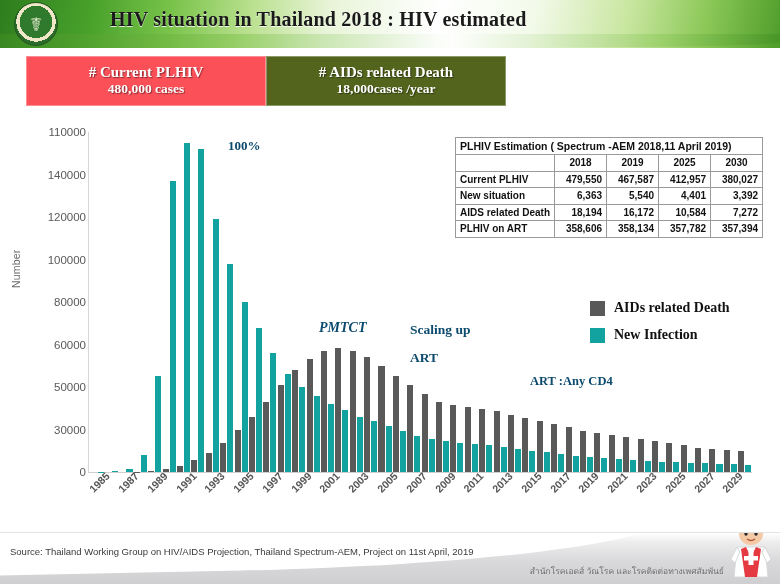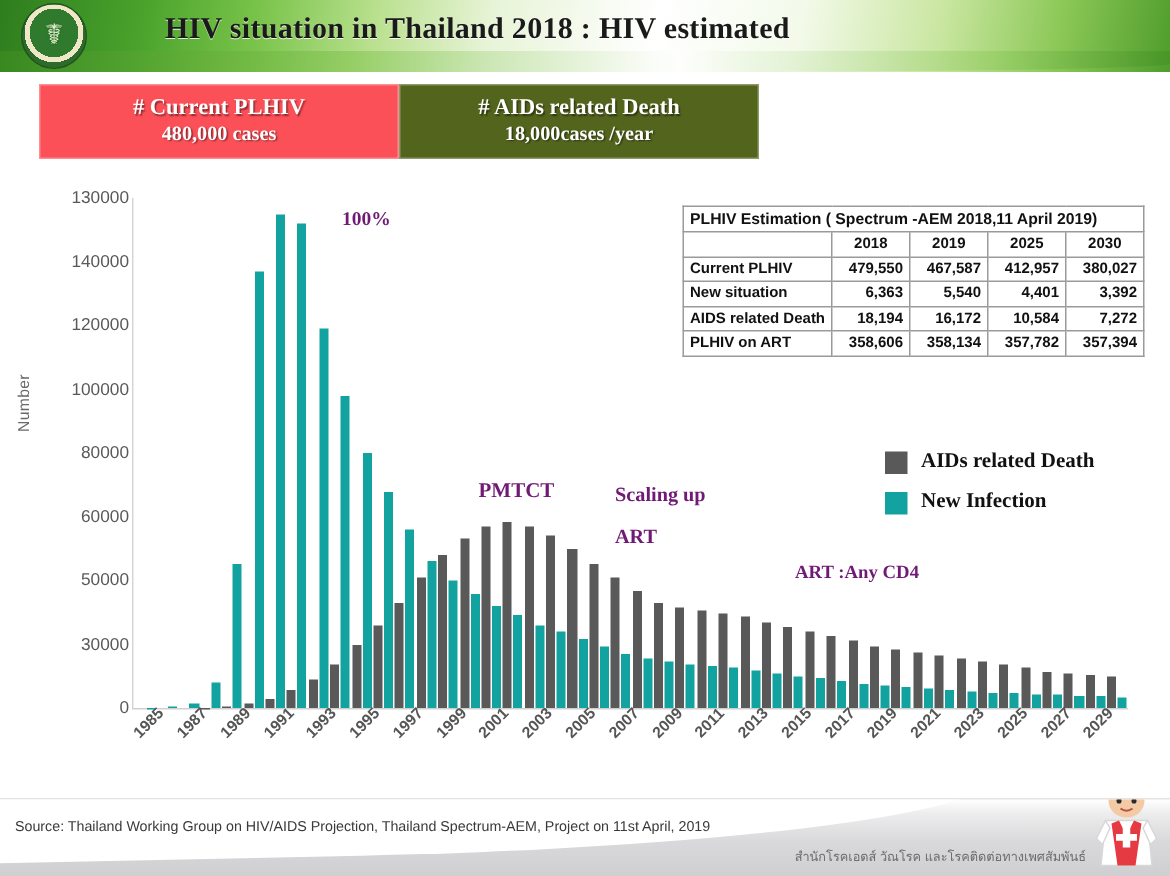--- a/index.html
+++ b/index.html
@@ -116,26 +116,26 @@
   .xl span {
     position: absolute; left: 50%; top: 2px;
     transform: rotate(-45deg) translate(-62%, 0);
     transform-origin: left top;
     font-size: 10.5px; color: #555555; font-weight: bold;
     white-space: nowrap;
   }
 
   
   .annot {
-    position: absolute; color: #701a75;
+    position: absolute; color: #0c4a6e;
     font-family: "Liberation Serif", serif;
     font-weight: bold; white-space: nowrap;
   }
   #annot-100   { left: 214px; top: 26px;  font-size: 13px; }
-  #annot-pmtct { left: 305px; top: 208px; font-size: 14px; }
+  #annot-pmtct { left: 305px; top: 208px; font-size: 14px; font-style: italic; }
   #annot-scale { left: 396px; top: 210px; font-size: 13.5px; }
   #annot-art   { left: 396px; top: 238px; font-size: 13.5px; }
   #annot-cd4   { left: 516px; top: 262px; font-size: 12.5px; }
 
   
   #legend { position: absolute; left: 576px; top: 188px; }
   .leg-row { display: flex; align-items: center; gap: 9px; margin-bottom: 11px; }
   .leg-swatch { width: 15px; height: 15px; }
   .leg-label {
     font-family: "Liberation Serif", serif;
@@ -209,21 +209,21 @@
     <div id="y-axis-title">Number</div>
     <div id="ytick-col">
         <div class="ytick" style="top: 360px;">0</div>
         <div class="ytick" style="top: 317.5px;">30000</div>
         <div class="ytick" style="top: 275px;">50000</div>
         <div class="ytick" style="top: 232.5px;">60000</div>
         <div class="ytick" style="top: 190px;">80000</div>
         <div class="ytick" style="top: 147.5px;">100000</div>
         <div class="ytick" style="top: 105px;">120000</div>
         <div class="ytick" style="top: 62.5px;">140000</div>
-        <div class="ytick" style="top: 20px;">130000</div>
+        <div class="ytick" style="top: 20px;">110000</div>
       </div>
     <div id="axis-line-y"></div>
     <div id="axis-line-x"></div>
 
     <div id="bars">
         <div class="year-col">
           <div class="bar bar-death" style="height: 0px; background: rgb(89, 89, 89);"></div>
           <div class="bar bar-inf" style="height: 0.425px; background: rgb(18, 163, 160);"></div>
         </div>
         <div class="year-col">

